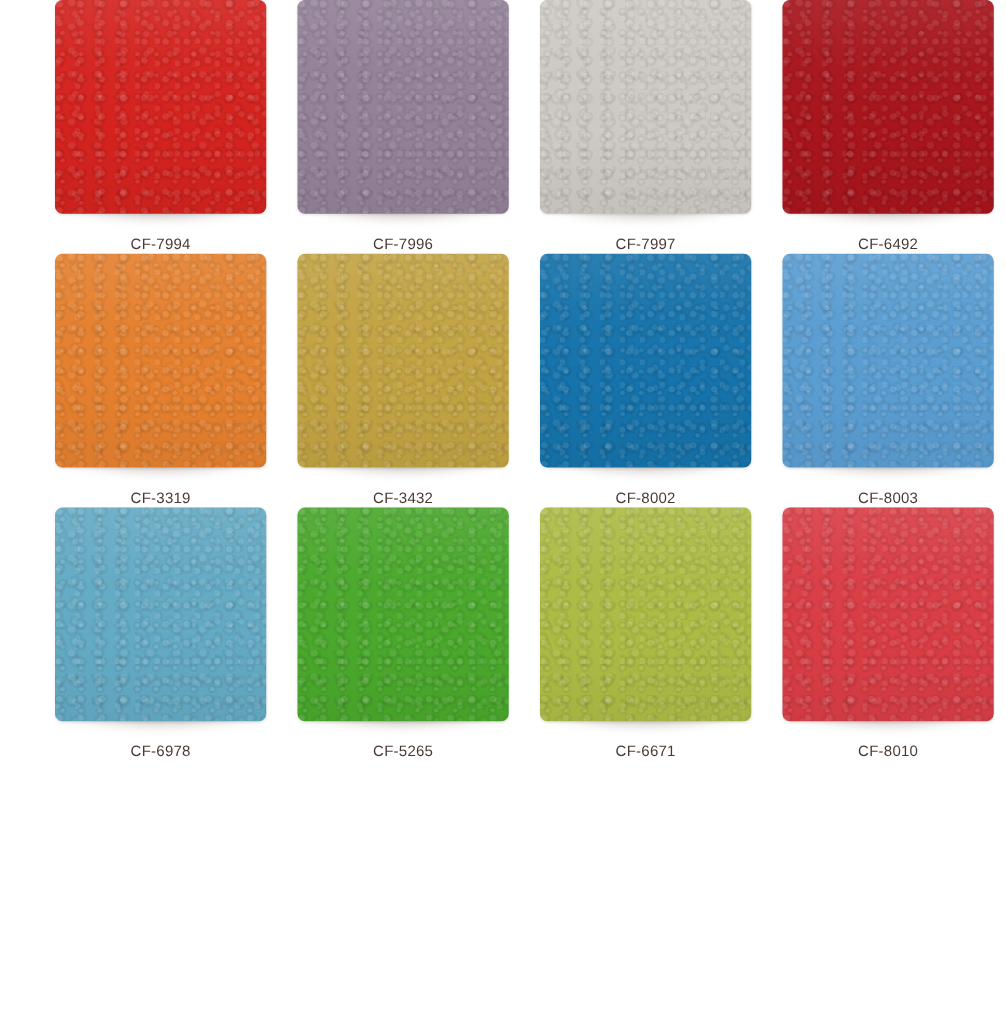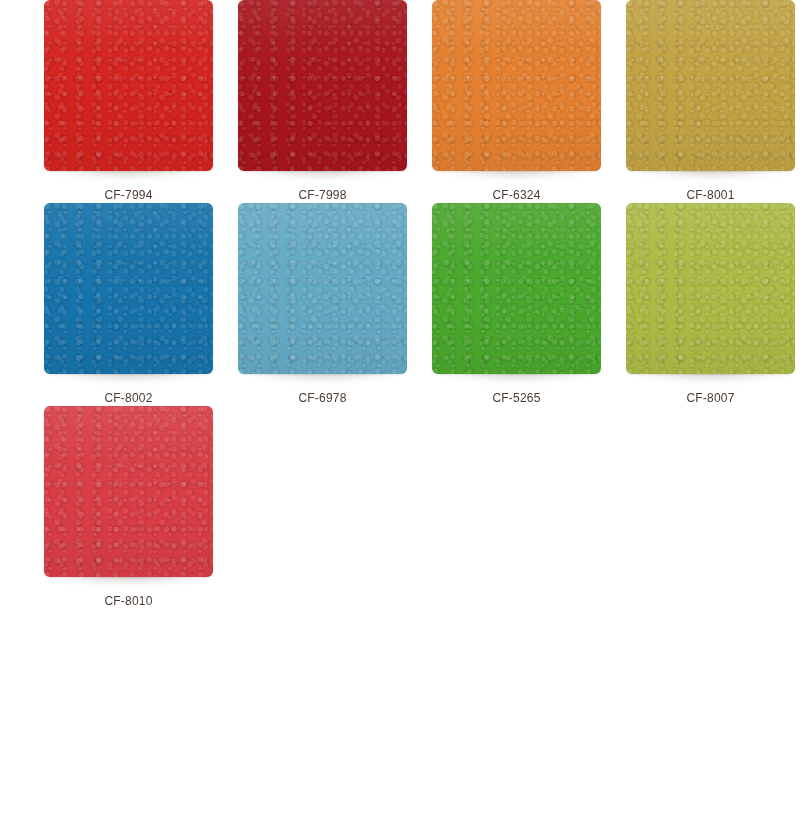--- a/index.html
+++ b/index.html
@@ -112,63 +112,90 @@
     <div class="swatch-chip-wrap">
       <div class="swatch-chip" style="background-color: rgb(212, 35, 31);">
         <div class="grain"></div>
         <div class="sheen"></div>
       </div>
     </div>
     <div class="swatch-label">CF-7994</div>
   </div>
 
 
-
+  <div class="swatch-cell">
+    <div class="swatch-chip-wrap">
+      <div class="swatch-chip" style="background-color: rgb(147, 129, 152);">
+        <div class="grain"></div>
+        <div class="sheen"></div>
+      </div>
+    </div>
+    <div class="swatch-label">CF-7996</div>
+  </div>
+
+  <div class="swatch-cell">
+    <div class="swatch-chip-wrap">
+      <div class="swatch-chip" style="background-color: rgb(205, 201, 195);">
+        <div class="grain"></div>
+        <div class="sheen"></div>
+      </div>
+    </div>
+    <div class="swatch-label">CF-7997</div>
+  </div>
 
   <div class="swatch-cell">
     <div class="swatch-chip-wrap">
       <div class="swatch-chip" style="background-color: rgb(168, 21, 28);">
         <div class="grain"></div>
         <div class="sheen"></div>
       </div>
     </div>
-    <div class="swatch-label">CF-7998</div>
+    <div class="swatch-label">CF-6492</div>
   </div>
 
   <div class="swatch-cell">
     <div class="swatch-chip-wrap">
       <div class="swatch-chip" style="background-color: rgb(228, 128, 47);">
         <div class="grain"></div>
         <div class="sheen"></div>
       </div>
     </div>
-    <div class="swatch-label">CF-6324</div>
+    <div class="swatch-label">CF-3319</div>
   </div>
 
 
   <div class="swatch-cell">
     <div class="swatch-chip-wrap">
       <div class="swatch-chip" style="background-color: rgb(194, 163, 67);">
         <div class="grain"></div>
         <div class="sheen"></div>
       </div>
     </div>
-    <div class="swatch-label">CF-8001</div>
+    <div class="swatch-label">CF-3432</div>
   </div>
 
   <div class="swatch-cell">
     <div class="swatch-chip-wrap">
       <div class="swatch-chip" style="background-color: rgb(22, 115, 171);">
         <div class="grain"></div>
         <div class="sheen"></div>
       </div>
     </div>
     <div class="swatch-label">CF-8002</div>
   </div>
 
+  <div class="swatch-cell">
+    <div class="swatch-chip-wrap">
+      <div class="swatch-chip" style="background-color: rgb(90, 157, 209);">
+        <div class="grain"></div>
+        <div class="sheen"></div>
+      </div>
+    </div>
+    <div class="swatch-label">CF-8003</div>
+  </div>
 
 
   <div class="swatch-cell">
     <div class="swatch-chip-wrap">
       <div class="swatch-chip" style="background-color: rgb(100, 170, 196);">
         <div class="grain"></div>
         <div class="sheen"></div>
       </div>
     </div>
     <div class="swatch-label">CF-6978</div>
@@ -184,21 +211,21 @@
     <div class="swatch-label">CF-5265</div>
   </div>
 
   <div class="swatch-cell">
     <div class="swatch-chip-wrap">
       <div class="swatch-chip" style="background-color: rgb(172, 187, 69);">
         <div class="grain"></div>
         <div class="sheen"></div>
       </div>
     </div>
-    <div class="swatch-label">CF-8007</div>
+    <div class="swatch-label">CF-6671</div>
   </div>
 
 
   <div class="swatch-cell">
     <div class="swatch-chip-wrap">
       <div class="swatch-chip" style="background-color: rgb(217, 61, 69);">
         <div class="grain"></div>
         <div class="sheen"></div>
       </div>
     </div>

